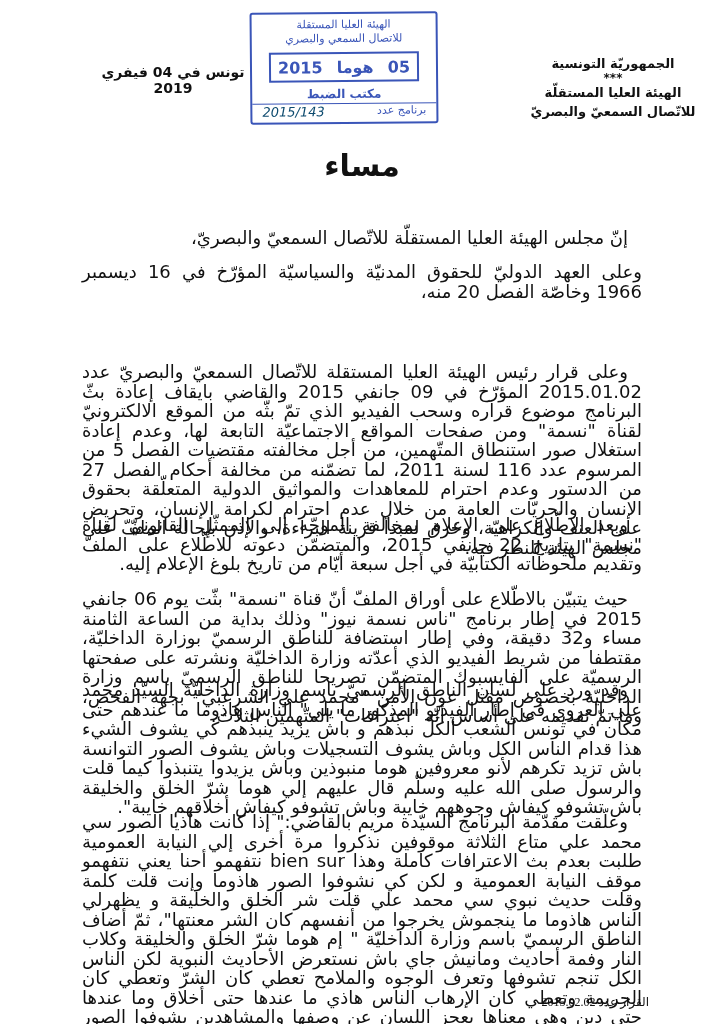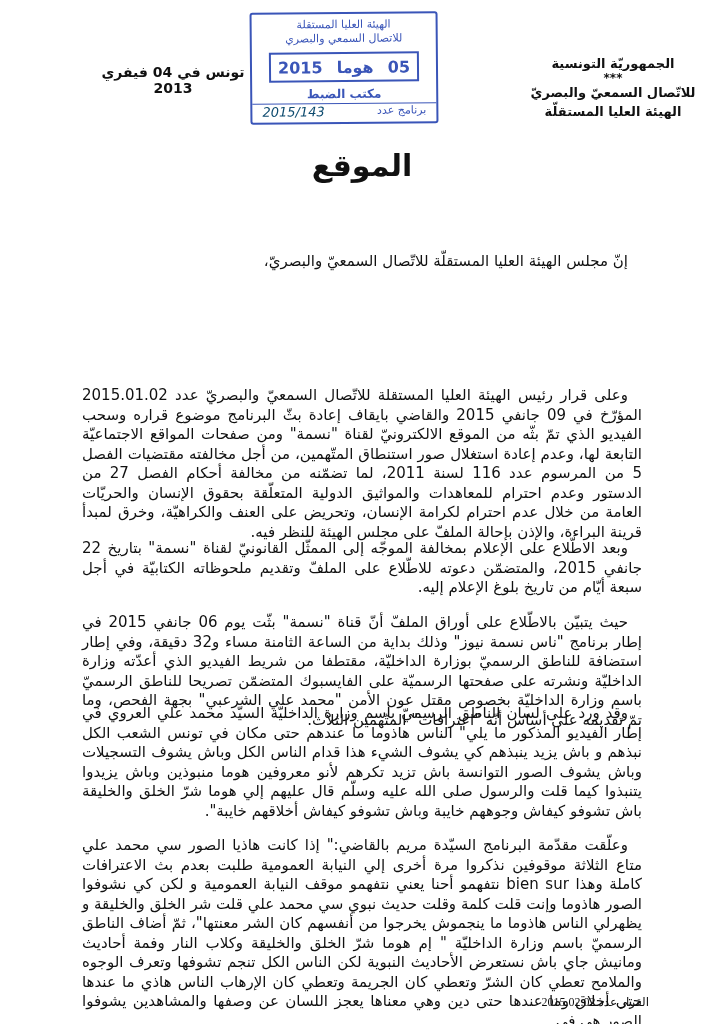--- a/index.html
+++ b/index.html
@@ -42,68 +42,68 @@
       padding: 0 10px; border-top: 1px solid #3a55b8;
     }
     .stamp .sadir .num { color: #0c4a6e; font-style: italic; font-size: 13px; }
     .title {
       left: 0; right: 0; top: 148px; text-align: center;
       font-size: 30px; font-weight: bold; letter-spacing: 14px;
       font-family: "DejaVu Sans", sans-serif;
     }
     .body-text {
       right: 82px; left: 82px;
-      font-size: 15px; line-height: 19.5px;
+      font-size: 18px; line-height: 19.5px;
       text-align: justify;
       font-family: "DejaVu Sans", sans-serif;
-      margin-top: 24px;
     }
     .body-text p { margin: 0; }
     .indent { text-indent: 14px; }
     .footer-ref {
       right: 75px; top: 995px; font-size: 12px;
       font-family: Liberation Serif, serif;
     }
   </style>
 </head>
 <body>
 
 <div class="abs header-right">
   <div>الجمهوريّة التونسية</div>
   <div class="stars">***</div>
+  <div>الهيئة العليا المستقلّة</div>
   <div>للاتّصال السمعيّ والبصريّ</div>
-  <div>الهيئة العليا المستقلّة</div>
 </div>
 
 <div class="abs stamp">
   <div class="line1">
     <div>الهيئة العليا المستقلة</div>
     <div>للاتصال السمعي والبصري</div>
   </div>
   <div class="datebox">
     <span>05</span>
     <span>هوما</span>
     <span>2015</span>
   </div>
   <div class="office">مكتب الضبط</div>
   <div class="sadir">
     <span>برنامج عدد</span>
     <span class="num">2015/143</span>
   </div>
 </div>
 
-<div class="abs header-left">تونس في 04 فيفري 2013</div>
+<div class="abs header-left">تونس في 04 فيفري 2019</div>
 
-<div class="abs title">الموقع</div>
+<div class="abs title">مساء</div>
 
 <div class="abs body-text" style="top:228px;">
   <p class="indent">إنّ مجلس الهيئة العليا المستقلّة للاتّصال السمعيّ والبصريّ،</p>
 </div>
 
 <div class="abs body-text" style="top:262px;">
+  <p>وعلى العهد الدوليّ للحقوق المدنيّة والسياسيّة المؤرّخ في 16 ديسمبر 1966 وخاصّة الفصل 20 منه،</p>
 </div>
 
 <div class="abs body-text" style="top:362px;">
   <p class="indent">وعلى قرار رئيس الهيئة العليا المستقلة للاتّصال السمعيّ والبصريّ عدد 2015.01.02 المؤرّخ في 09 جانفي 2015 والقاضي بايقاف إعادة بثّ البرنامج موضوع قراره وسحب الفيديو الذي تمّ بثّه من الموقع الالكترونيّ لقناة "نسمة" ومن صفحات المواقع الاجتماعيّة التابعة لها، وعدم إعادة استغلال صور استنطاق المتّهمين، من أجل مخالفته مقتضيات الفصل 5 من المرسوم عدد 116 لسنة 2011، لما تضمّنه من مخالفة أحكام الفصل 27 من الدستور وعدم احترام للمعاهدات والمواثيق الدولية المتعلّقة بحقوق الإنسان والحريّات العامة من خلال عدم احترام لكرامة الإنسان، وتحريض على العنف والكراهيّة، وخرق لمبدأ قرينة البراءة، والإذن بإحالة الملفّ على مجلس الهيئة للنظر فيه.</p>
 </div>
 
 <div class="abs body-text" style="top:515px;">
   <p class="indent">وبعد الاطّلاع على الإعلام بمخالفة الموجّه إلى الممثّل القانونيّ لقناة "نسمة" بتاريخ 22 جانفي 2015، والمتضمّن دعوته للاطّلاع على الملفّ وتقديم ملحوظاته الكتابيّة في أجل سبعة أيّام من تاريخ بلوغ الإعلام إليه.</p>
 </div>
 

